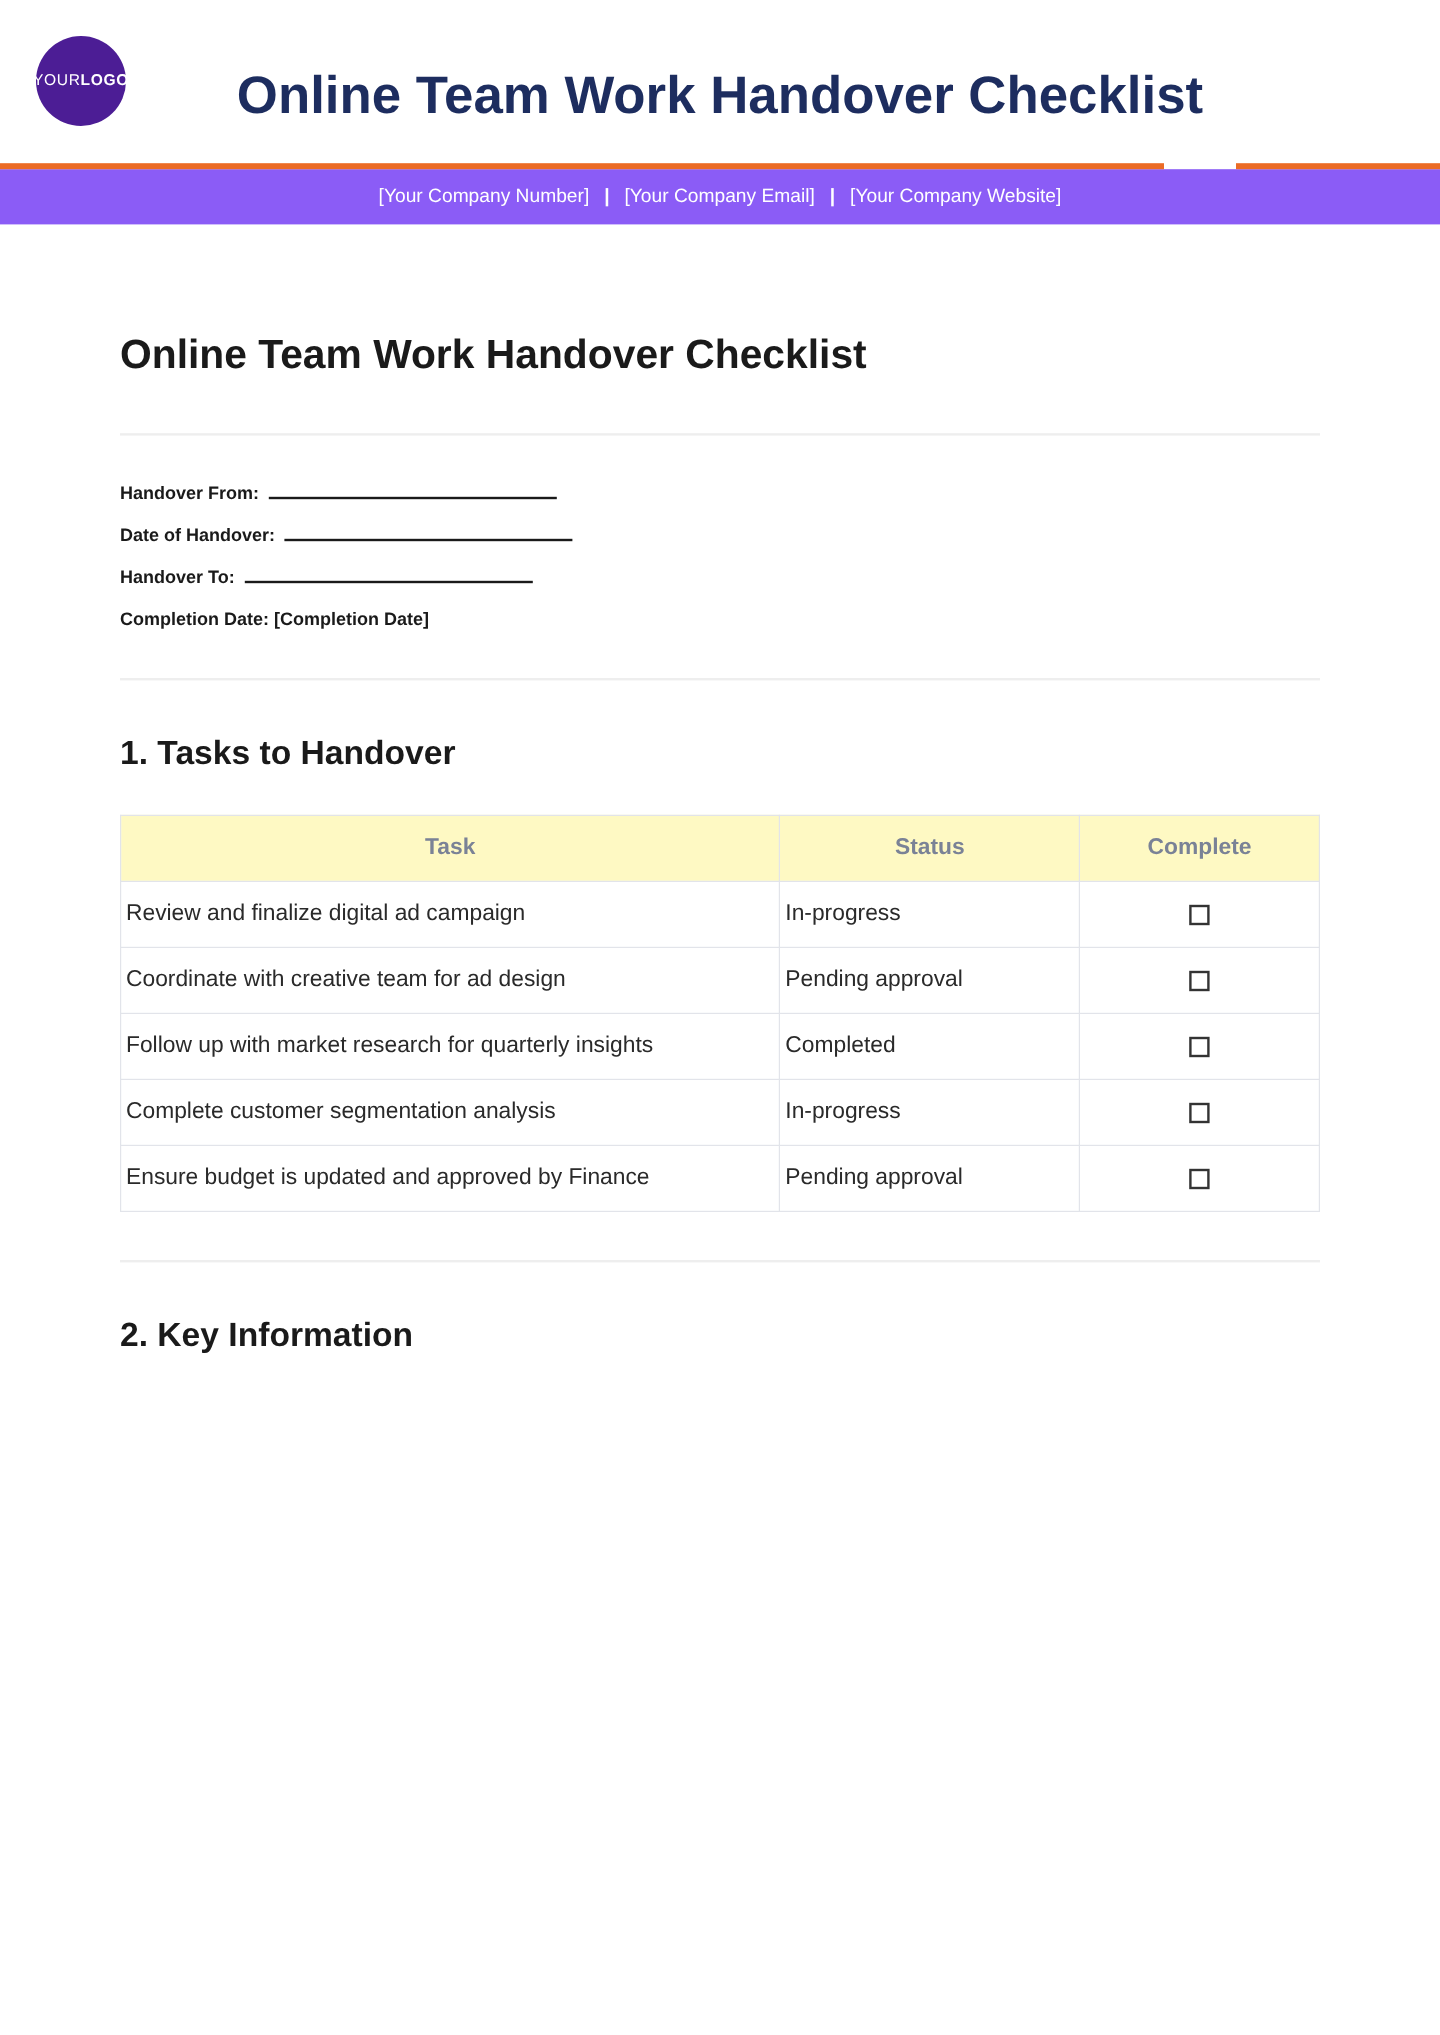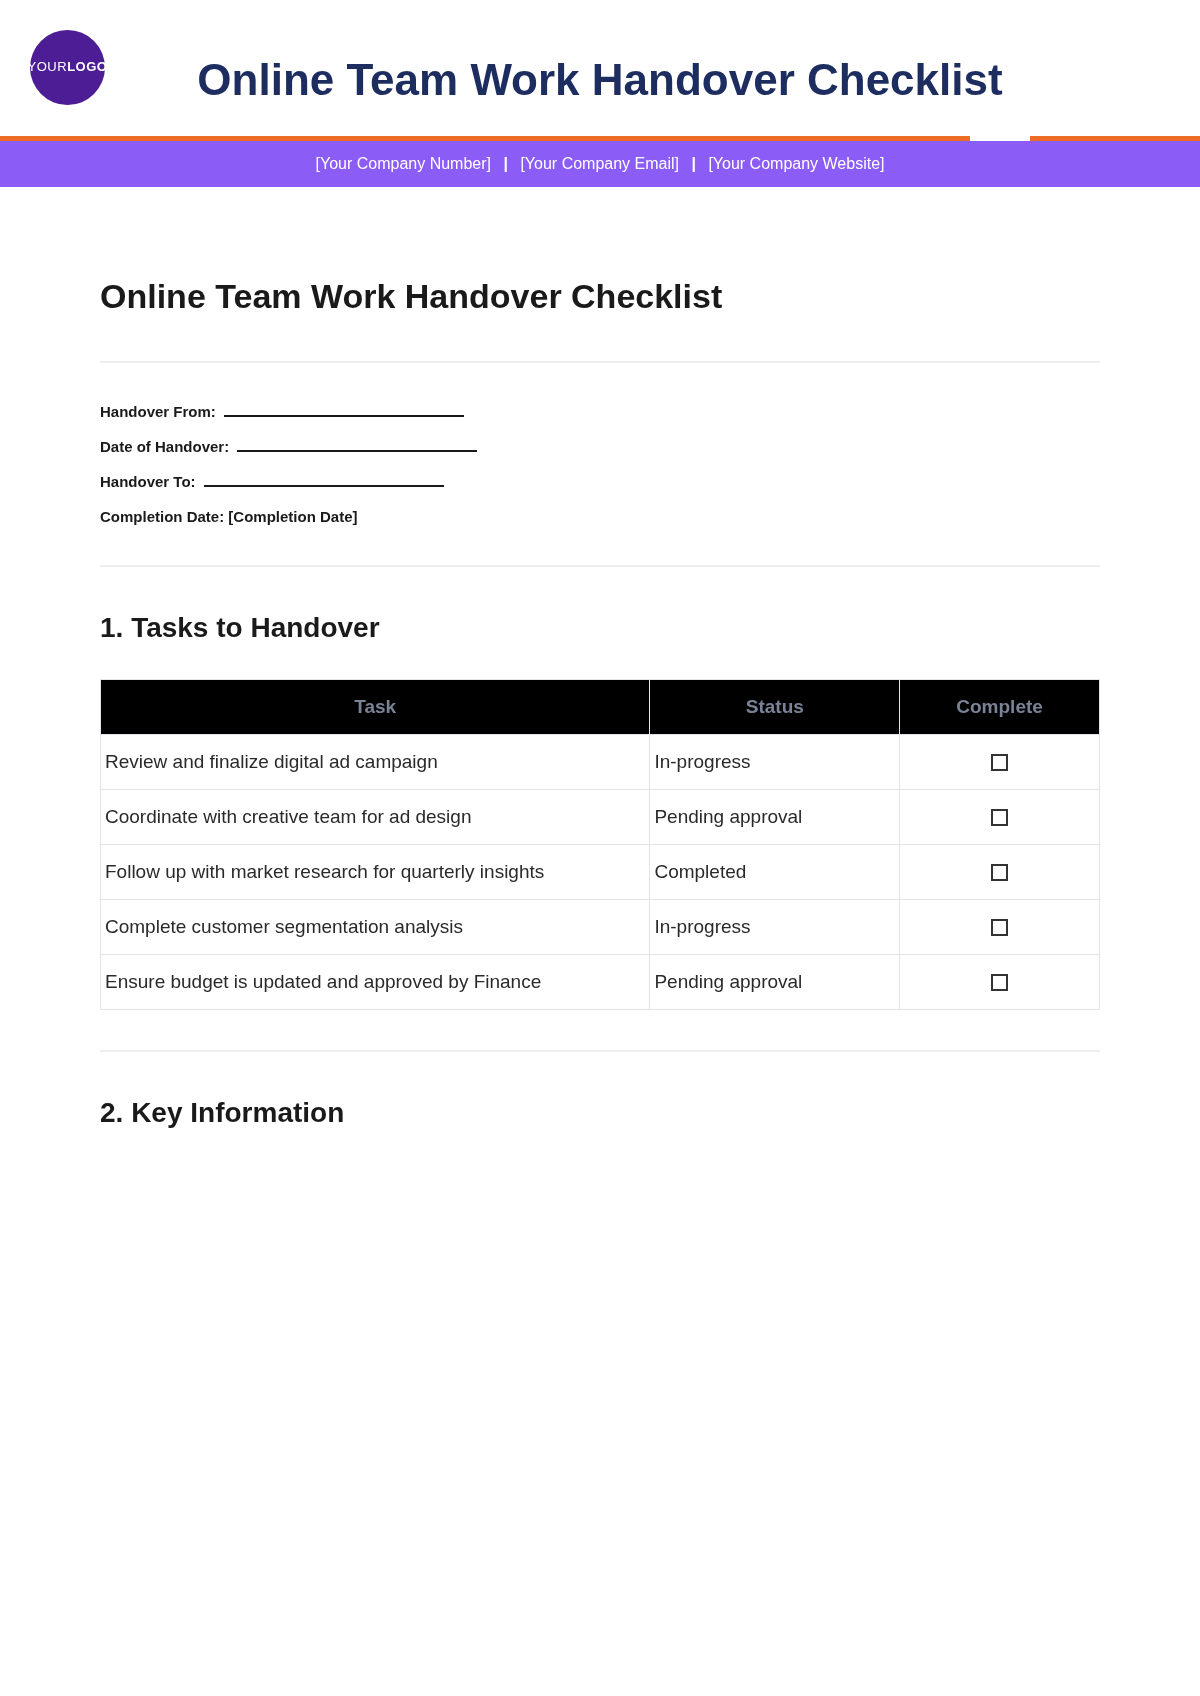--- a/index.html
+++ b/index.html
@@ -120,21 +120,21 @@
       color: #1a1a1a;
       margin: 45px 0 35px 0;
     }
     table.tasks {
       width: 100%;
       border-collapse: collapse;
       font-size: 19px;
       color: #333;
     }
     table.tasks th {
-      background: #000000;
+      background: #fef9c3;
       color: #7a8296;
       font-weight: 700;
       padding: 16px 14px;
       border: 1px solid #e2e4ea;
       text-align: center;
       font-size: 19px;
     }
     table.tasks th.task-col {
       width: 55%;
     }

